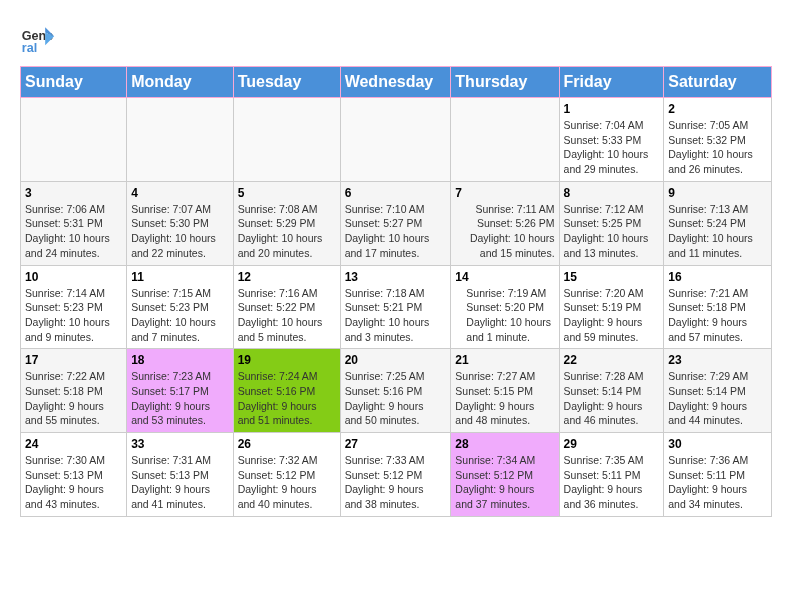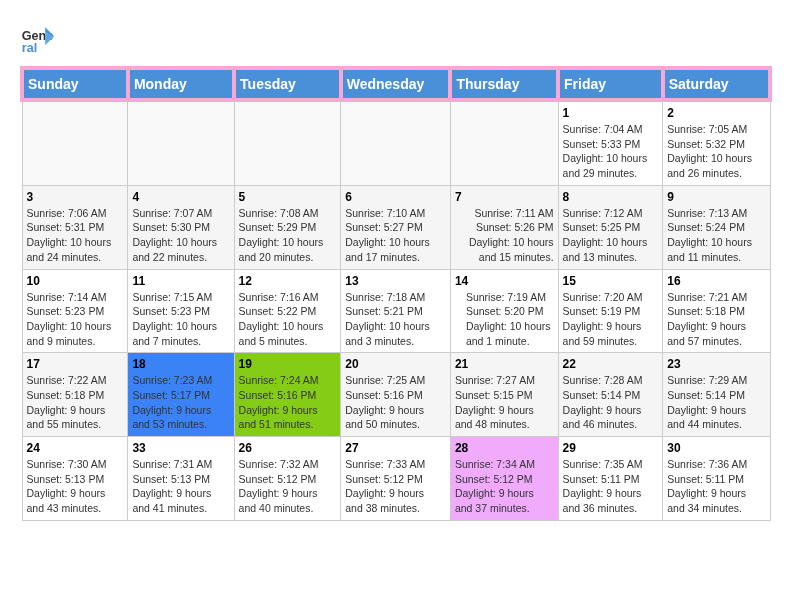--- a/index.html
+++ b/index.html
@@ -40,22 +40,22 @@
     .calendar {
       width: 100%;
       border-collapse: collapse;
       font-size: 11px;
     }
     .calendar th {
       background: #4a90d9;
       color: #fff;
       padding: 6px 4px;
       text-align: left;
-      font-size: 14px;
-      border: 4px solid #f9a8d4;
+      font-size: 16px;
+      border: 1px solid #f9a8d4;
     }
     .calendar td {
       border: 1px solid #ccc;
       vertical-align: top;
       padding: 4px;
       width: 113px;
       min-height: 80px;
     }
     .calendar td.empty {
       background: #f9f9f9;
@@ -237,21 +237,21 @@
         </td>
       </tr>
       <tr>
         <td style="background: rgb(245, 245, 245);">
           <span class="day-num">17</span>
           <div class="day-info" style="white-space: pre-line;">Sunrise: 7:22 AM
 Sunset: 5:18 PM
 Daylight: 9 hours
 and 55 minutes.</div>
         </td>
-        <td style="background: #3b82f6;">
+        <td style="background: #f0abfc;">
           <span class="day-num">18</span>
           <div class="day-info" style="white-space: pre-line;">Sunrise: 7:23 AM
 Sunset: 5:17 PM
 Daylight: 9 hours
 and 53 minutes.</div>
         </td>
         <td style="background: #84cc16; margin-top: 21px;">
           <span class="day-num">19</span>
           <div class="day-info" style="white-space: pre-line;">Sunrise: 7:24 AM
 Sunset: 5:16 PM

